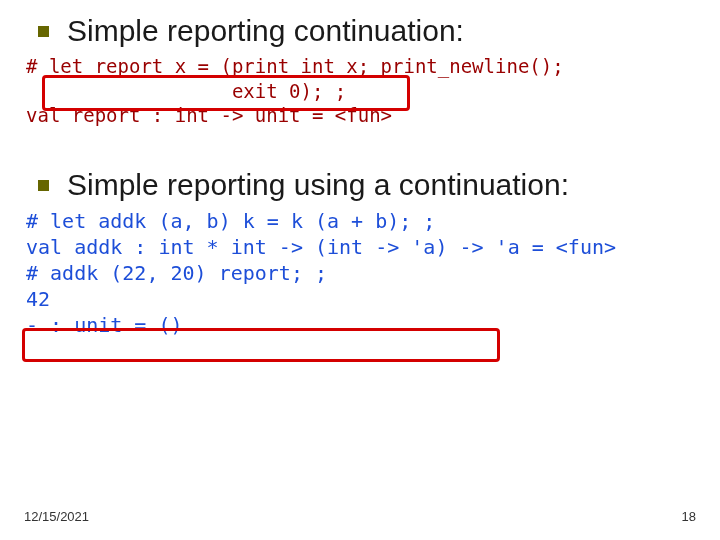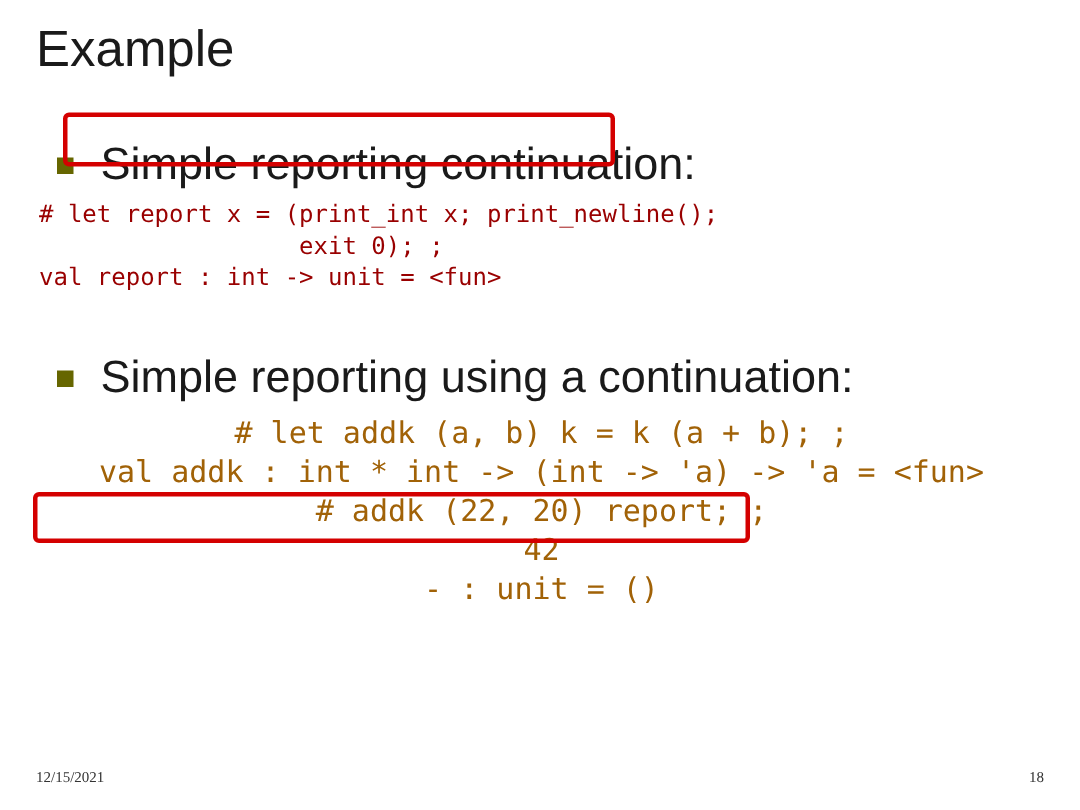--- a/index.html
+++ b/index.html
@@ -32,35 +32,34 @@
     margin-right: 18px;
     margin-left: 14px;
     flex-shrink: 0;
   }
   .bullet-text {
     font-size: 30px;
     color: #1a1a1a;
   }
   .code-block {
     font-family: "Lucida Console", Monaco, monospace;
-    font-size: 16px;
+    font-size: 19px;
     color: #990000;
     white-space: pre;
     line-height: 1.3;
     margin-bottom: 40px;
     margin-left: 2px;
   }
   .code-block-2 {
     font-family: "Lucida Console", Monaco, monospace;
     font-size: 20px;
-    color: #a16207;
+    color: #1d4ed8;
     white-space: pre;
     line-height: 1.3;
     margin-left: 2px;
-    text-align: center;
   }
   .highlight-box-1 {
     position: absolute;
     border: 3px solid #d40000;
     border-radius: 4px;
     left: 42px;
     top: 75px;
     width: 368px;
     height: 36px;
   }
@@ -73,30 +72,28 @@
     width: 478px;
     height: 34px;
   }
   .footer {
     position: absolute;
     bottom: 16px;
     left: 24px;
     right: 24px;
     display: flex;
     justify-content: space-between;
-    font-size: 10px;
+    font-size: 13px;
     color: #333;
-    font-family: Liberation Serif, serif;
   }
 </style>
 </head>
 <body>
 
 <div class="slide">
-  <h1 class="title">Example</h1>
 
   <div class="bullet-row">
     <div class="bullet-marker"></div>
     <div class="bullet-text">Simple reporting continuation:</div>
   </div>
 
   <div class="code-block"># let report x = (print_int x; print_newline();
                   exit 0); ;
 val report : int -&gt; unit = &lt;fun&gt;</div>
 

